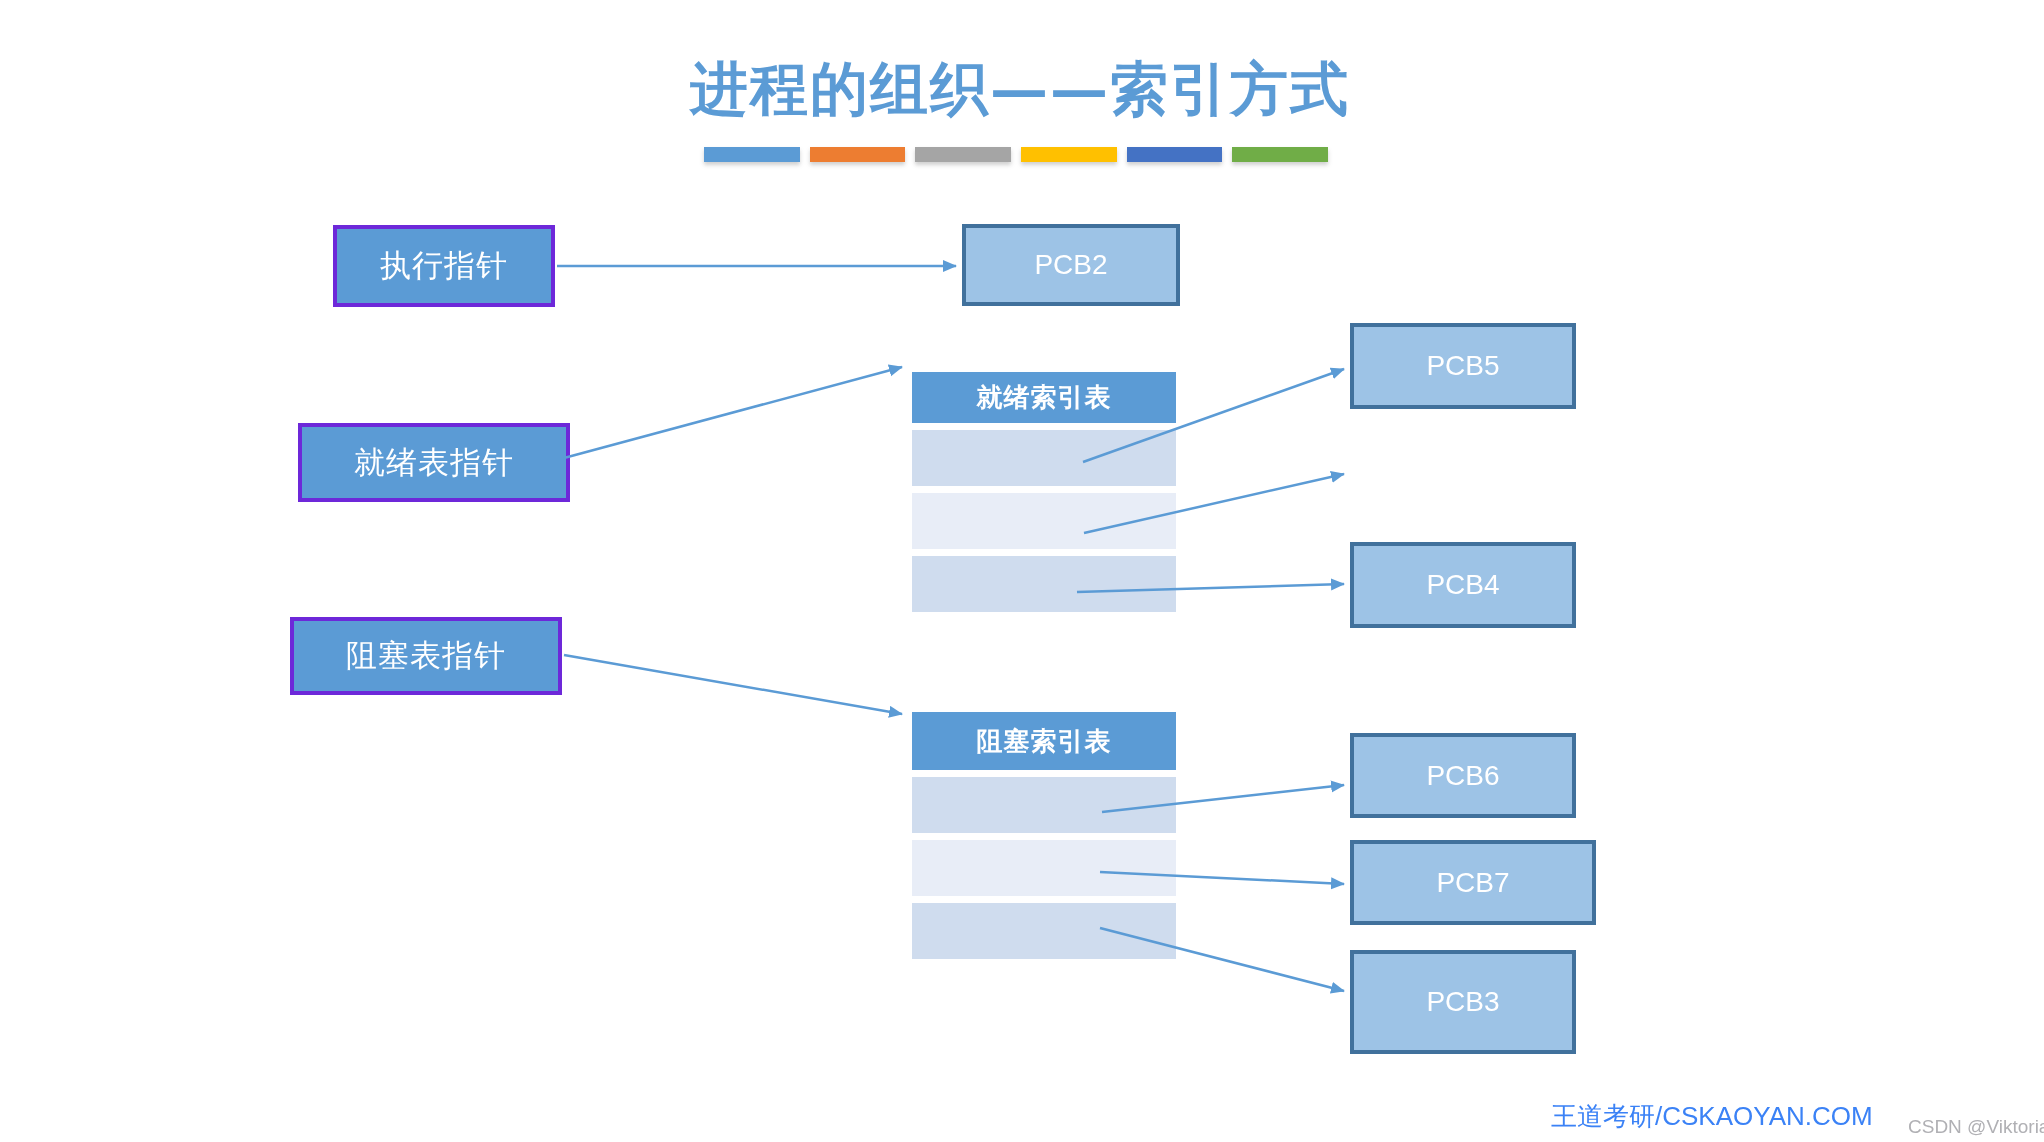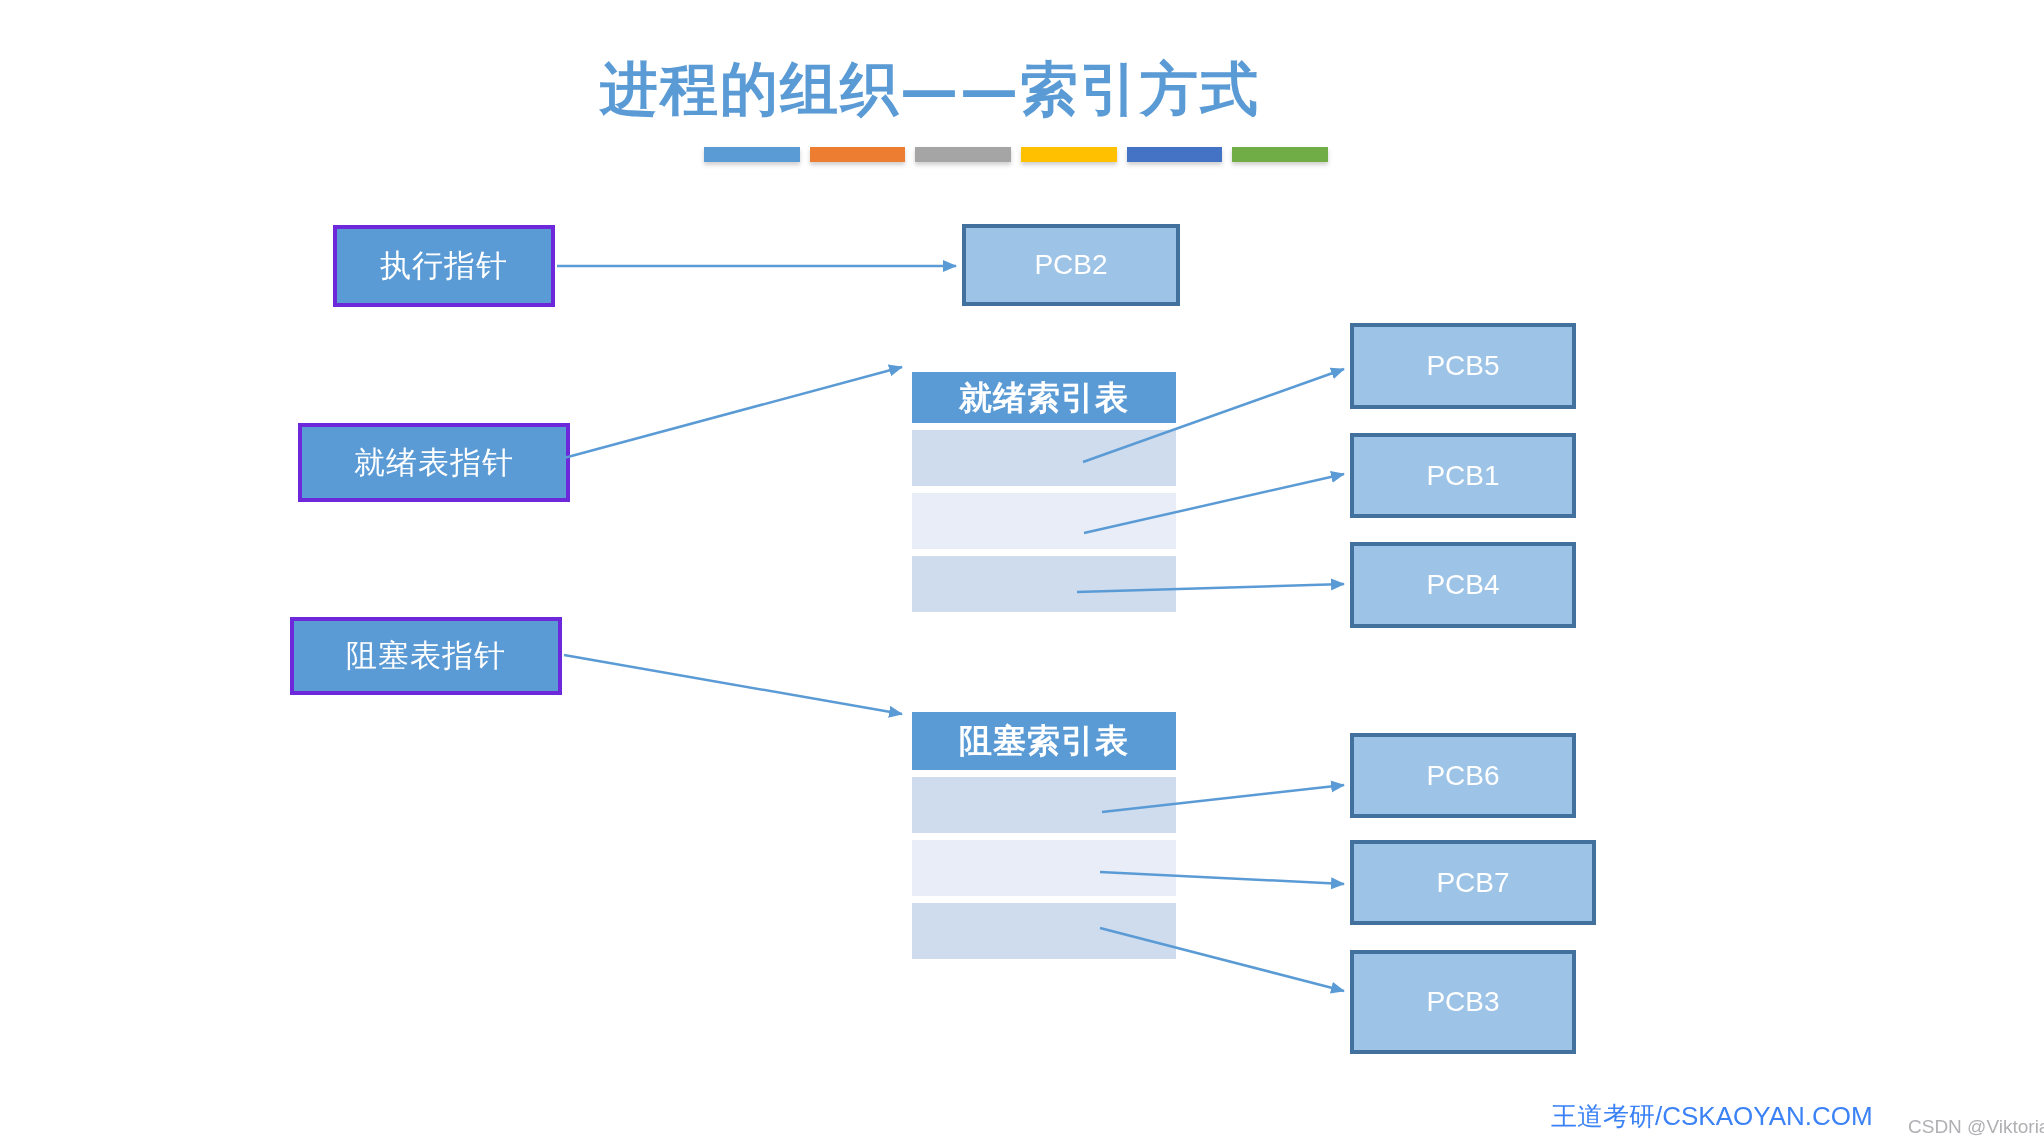--- a/index.html
+++ b/index.html
@@ -3,21 +3,21 @@
 <meta charset="utf-8">
 <style>
   html,body{margin:0;padding:0;background:#fff;}
   .canvas{
     position:relative;width:2044px;height:1142px;background:#ffffff;overflow:hidden;
     font-family:"DejaVu Serif","Liberation Serif",serif;
   }
   
   .slide-title{
     position:absolute;left:600px;top:45px;width:840px;height:88px;
-    font-size:58px;font-weight:bold;color:#5B9BD5;text-align:left;line-height:88px;
+    font-size:58px;font-weight:bold;color:#5B9BD5;text-align:center;line-height:88px;
     letter-spacing:2px;white-space:nowrap;
   }
   
   .divider{position:absolute;left:704px;top:147px;width:624px;height:15px;display:flex;gap:10px;}
   .divider .bar{flex:1;height:15px;box-shadow:0 3px 4px rgba(120,120,120,.35);}
   
   .ptr-box{
     position:absolute;background:#5B9BD5;border:4px solid #6d28d9;box-sizing:border-box;
     color:#fff;font-size:31px;display:flex;align-items:center;justify-content:center;
     letter-spacing:1px;white-space:nowrap;
@@ -36,21 +36,21 @@
   #pcb1{left:1350px;top:433px;width:226px;height:85px;}
   #pcb4{left:1350px;top:542px;width:226px;height:86px;}
   #pcb6{left:1350px;top:733px;width:226px;height:85px;}
   #pcb7{left:1350px;top:840px;width:246px;height:85px;}
   #pcb3{left:1350px;top:950px;width:226px;height:104px;}
   
   .itable{position:absolute;left:912px;width:264px;display:flex;flex-direction:column;gap:7px;}
   #ready-table{top:372px;}
   #blocked-table{top:712px;}
   .ithead{
-    background:#5B9BD5;color:#fff;font-size:33px;font-weight:bold;text-align:center;
+    background:#5B9BD5;color:#fff;font-size:26px;font-weight:bold;text-align:center;
     letter-spacing:1px;white-space:nowrap;
   }
   #ready-table .ithead{height:51px;line-height:51px;}
   #blocked-table .ithead{height:58px;line-height:58px;}
   .itrow{height:56px;}
   .itrow.dark{background:#CFDCEE;}
   .itrow.light{background:#E8EDF7;}
   
   .arrows{position:absolute;left:0;top:0;width:2044px;height:1142px;pointer-events:none;}
   .arrows line{stroke:#5B9BD5;stroke-width:2.5;}
@@ -79,21 +79,20 @@
     <div class="bar" style="background: rgb(68, 114, 196);"></div>
     <div class="bar" style="background: rgb(112, 173, 71);"></div>
   </div>
 
   <div class="ptr-box" id="exec-box">执行指针</div>
   <div class="ptr-box" id="ready-box">就绪表指针</div>
   <div class="ptr-box" id="blocked-box">阻塞表指针</div>
 
   <div class="pcb-box" id="pcb2">PCB2</div>
   <div class="pcb-box" id="pcb5">PCB5</div>
-  <div class="pcb-box" id="pcb1">PCB1</div>
   <div class="pcb-box" id="pcb4">PCB4</div>
   <div class="pcb-box" id="pcb6">PCB6</div>
   <div class="pcb-box" id="pcb7">PCB7</div>
   <div class="pcb-box" id="pcb3">PCB3</div>
 
   <div class="itable" id="ready-table">
     <div class="ithead">就绪索引表</div>
     <div class="itrow dark"></div>
     <div class="itrow light"></div>
     <div class="itrow dark"></div>

